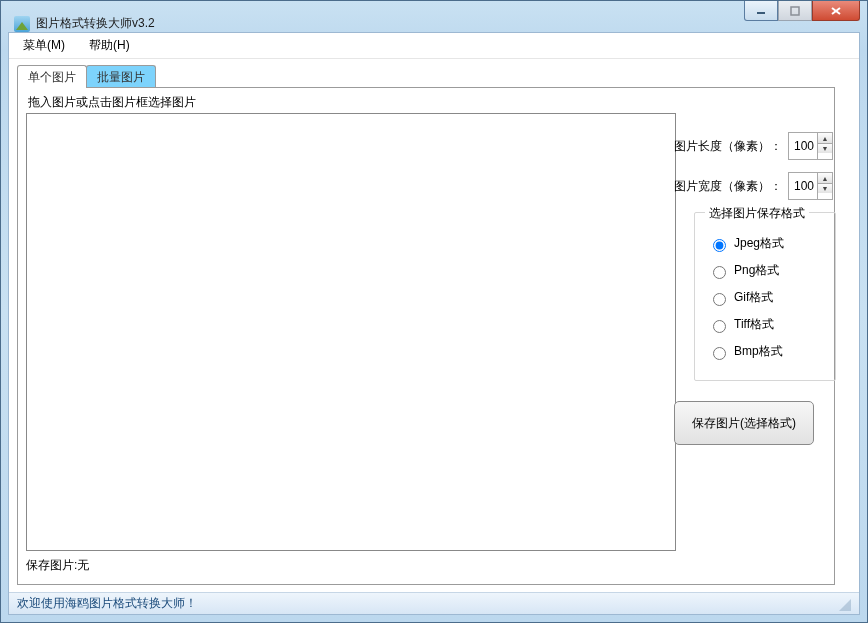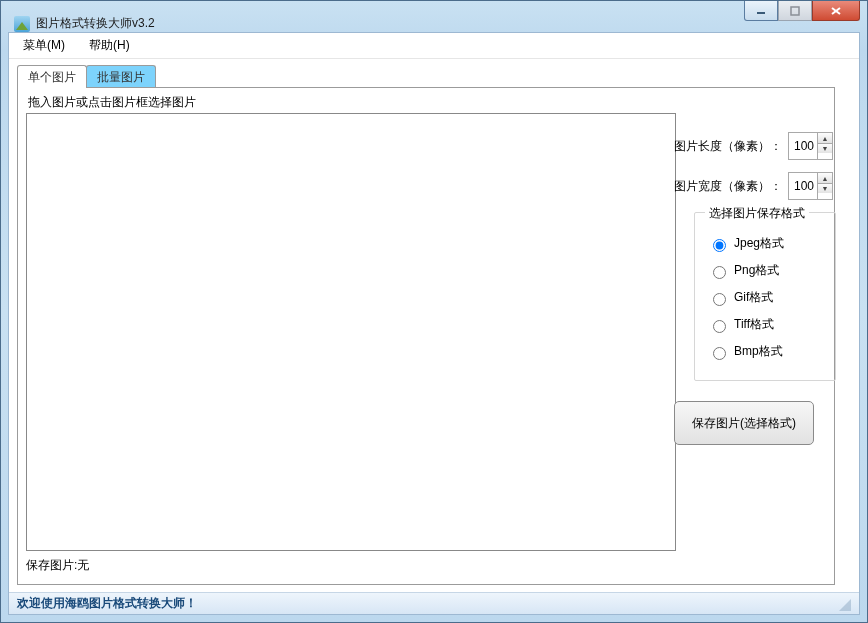--- a/index.html
+++ b/index.html
@@ -105,21 +105,21 @@
     margin-top:20px; width:140px; height:44px;
     border:1px solid #8a8a8a; border-radius:5px;
     background:linear-gradient(#f7f7f7,#e2e2e2);
     font-size:12px; cursor:default;
   }
 
   .info-row { margin-top:6px; }
   .statusbar {
     height:22px; background:linear-gradient(#eef5fc,#d7e6f5);
     border-top:1px solid #c6d6e6; display:flex; align-items:center;
-    padding:0 8px; color:#1a4a7a; font-weight:700; justify-content:space-between;
+    padding:0 8px; color:#1a4a7a; font-weight:400; justify-content:space-between;
   }
   .grip {
     width:14px; height:14px; position:relative;
   }
   .grip::before {
     content:""; position:absolute; right:0; bottom:0;
     width:0; height:0; border-right:12px solid #9bb4cc; border-top:12px solid transparent;
     opacity:.6;
   }
 </style>

